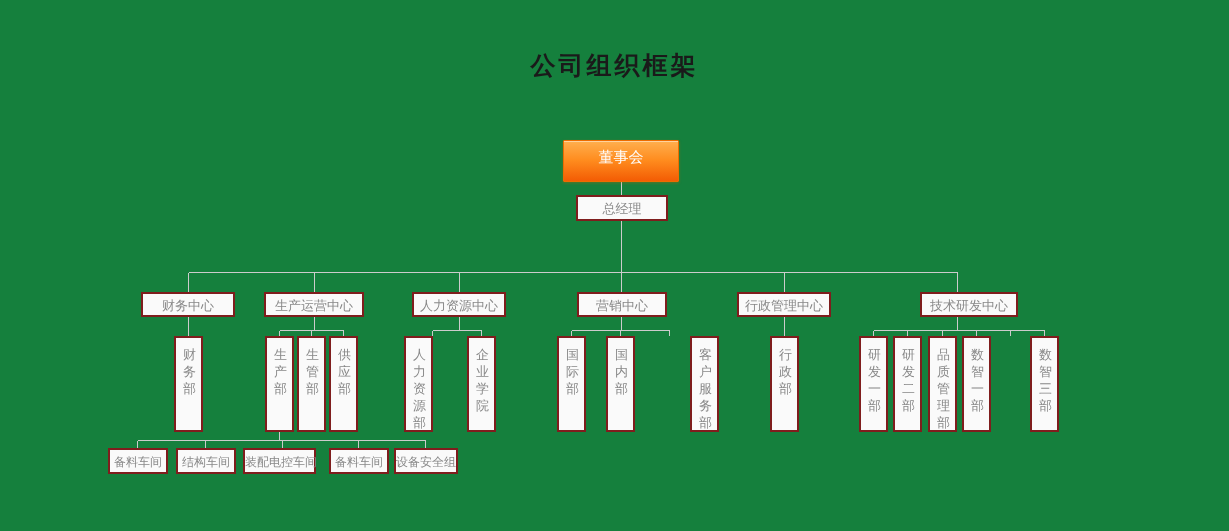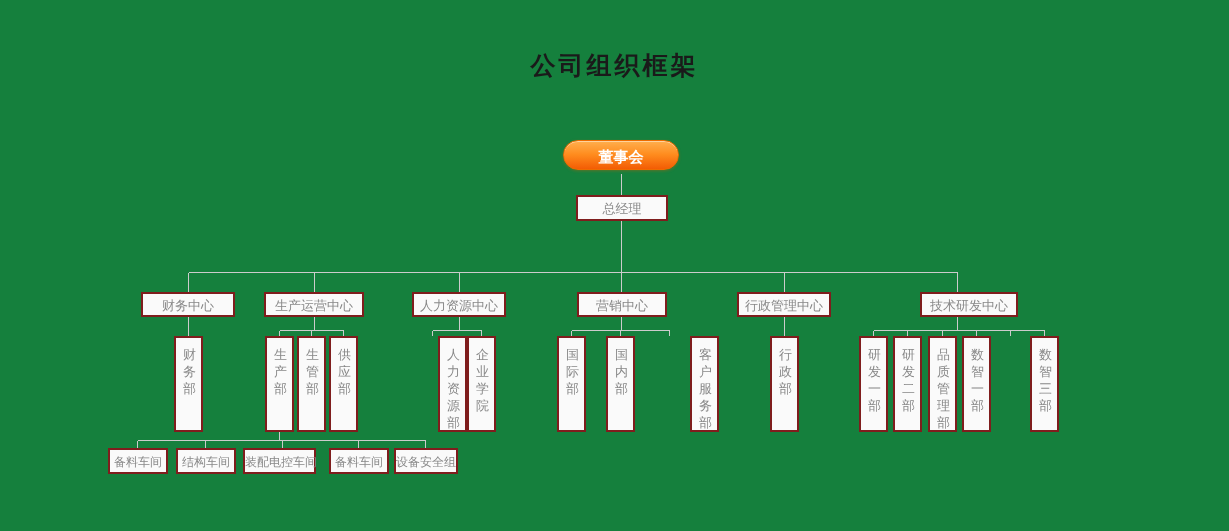--- a/index.html
+++ b/index.html
@@ -6,25 +6,25 @@
   .stage{
     position:relative;width:1229px;height:531px;background:#15803d;overflow:hidden;
     font-family:"Liberation Sans","DejaVu Sans",sans-serif;
   }
   .title{
     position:absolute;top:49px;left:0;width:100%;text-align:center;
     font-size:25px;font-weight:bold;letter-spacing:3px;color:#1a1a1a;
   }
   .connectors{position:absolute;left:0;top:0;}
   .board{
-    position:absolute;left:563px;top:140px;width:116px;height:30px;box-sizing:border-box;
-    border-radius:16px;border:1px solid #ed6c00;
+    position:absolute;left:563px;top:140px;width:116px;height:42px;box-sizing:border-box;
+    border-radius:1px;border:1px solid #ed6c00;
     background:linear-gradient(180deg,#ffaf4e 0%,#ff8c1e 48%,#f35c04 100%);
     box-shadow:0 1px 3px rgba(230,90,0,.35), inset 0 1px 0 rgba(255,255,255,.45);
-    color:#fff;font-size:15px;font-weight:bold;text-align:center;line-height:32px;
+    color:#fff;font-size:15px;font-weight:normal;text-align:center;line-height:32px;
   }
   .gnode{
     position:absolute;background:#fafafa;border:2px solid #7f1d1d;box-sizing:border-box;
     color:#888;text-align:center;
   }
   .gm-node{left:576px;top:195px;width:92px;height:26px;line-height:24px;font-size:13px;white-space:nowrap;}
   .center-node{top:292px;height:25px;line-height:23px;font-size:13px;white-space:nowrap;}
   .vert-node{top:336px;width:29px;height:96px;font-size:13px;line-height:17px;padding:8px 7px 0;overflow:hidden;}
   .shop-node{top:448px;height:26px;line-height:24px;font-size:12px;white-space:nowrap;}
 </style>
@@ -63,21 +63,21 @@
   <div class="gnode center-node" style="left:577px;width:90px;">营销中心</div>
   <div class="gnode center-node" style="left:737px;width:94px;">行政管理中心</div>
   <div class="gnode center-node" style="left:908px;width:98px;margin-left:12px;">技术研发中心</div>
 
   <div class="gnode vert-node" style="left:174px;">财务部</div>
 
   <div class="gnode vert-node" style="left:265px;">生产部</div>
   <div class="gnode vert-node" style="left:297px;">生管部</div>
   <div class="gnode vert-node" style="left:329px;">供应部</div>
 
-  <div class="gnode vert-node" style="left:438px;">人力资源部</div>
+  <div class="gnode vert-node" style="left:404px;">人力资源部</div>
   <div class="gnode vert-node" style="left:467px;">企业学院</div>
 
   <div class="gnode vert-node" style="left:557px;">国际部</div>
   <div class="gnode vert-node" style="left:606px;">国内部</div>
   <div class="gnode vert-node" style="left:690px;">客户服务部</div>
 
   <div class="gnode vert-node" style="left:770px;">行政部</div>
 
   <div class="gnode vert-node" style="left:859px;">研发一部</div>
   <div class="gnode vert-node" style="left:893px;">研发二部</div>

